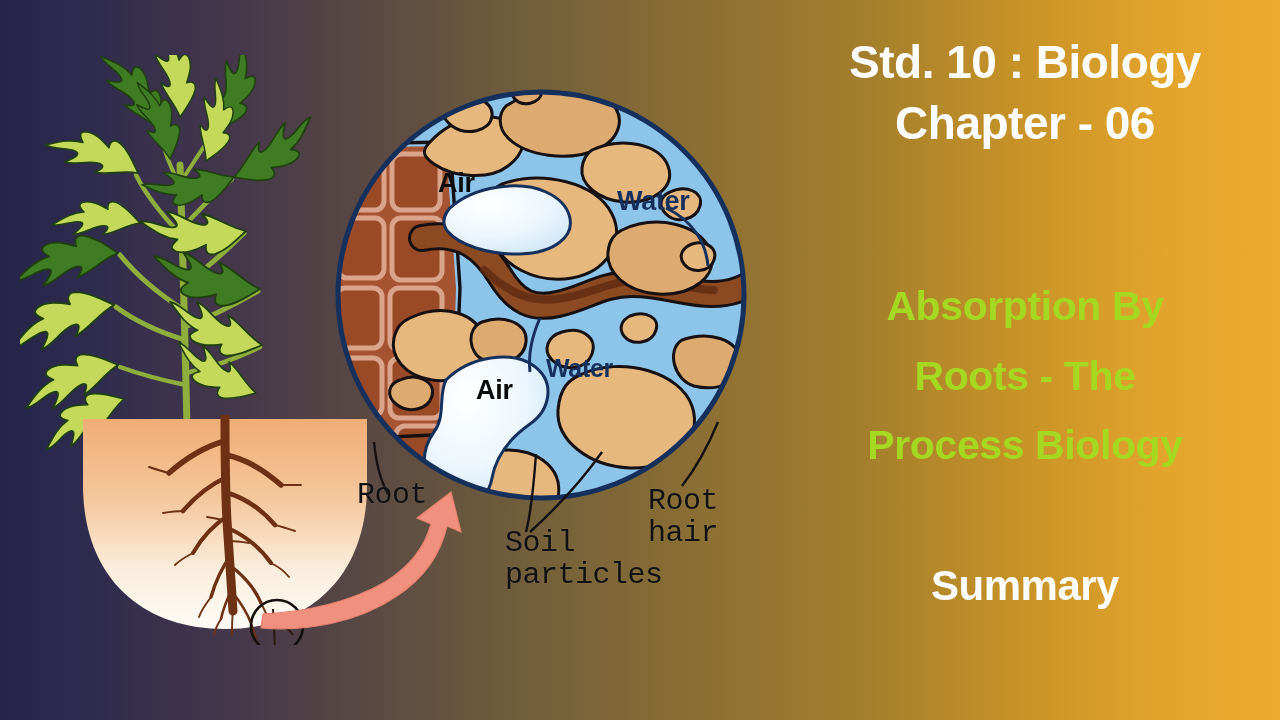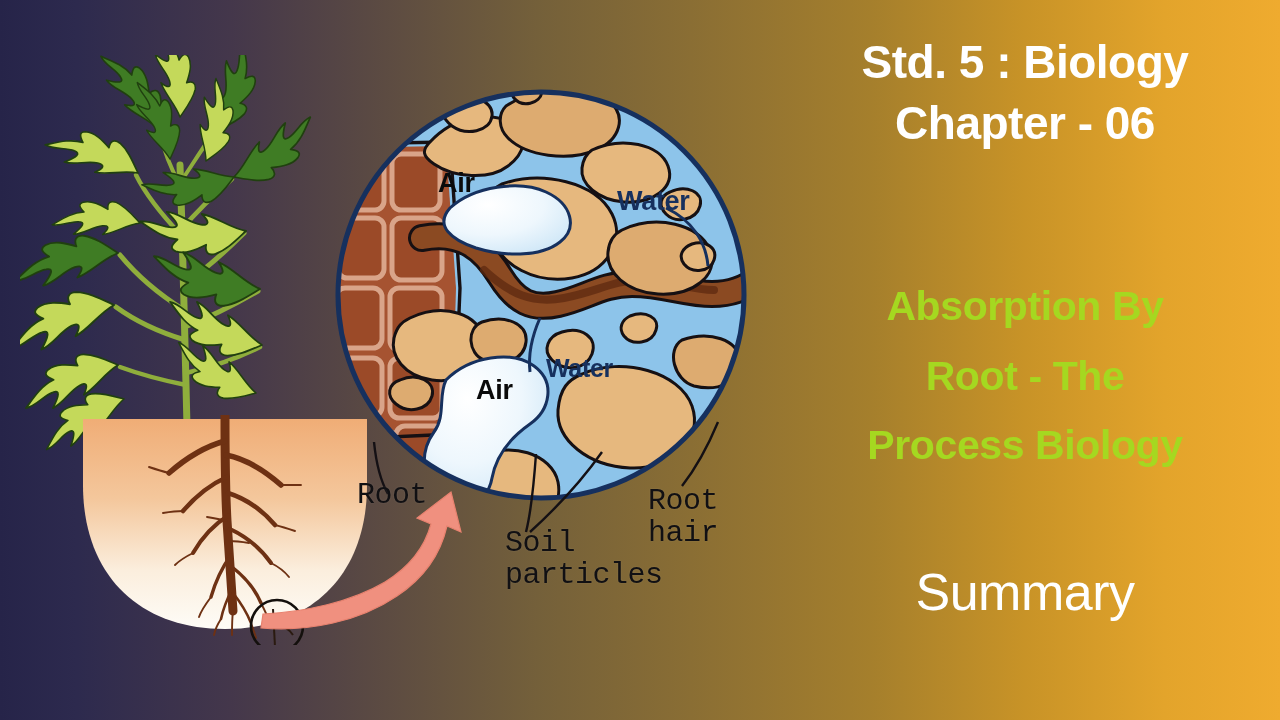--- a/index.html
+++ b/index.html
@@ -158,22 +158,22 @@
 
   .summary-block {
     position: absolute;
     left: 0;
     right: 0;
     top: 562px;
   }
   .summary-text {
     color: #ffffff;
     font-family: "Liberation Sans", sans-serif;
-    font-weight: normal;
-    font-size: 52px;
+    font-weight: bold;
+    font-size: 42px;
     letter-spacing: -0.5px;
   }
 </style>
 </head>
 <body>
 
 <div class="slide">
 
   <div class="illustration">
 
@@ -401,27 +401,27 @@
 
     <div class="air-label al-1">Air</div>
     <div class="air-label al-2">Air</div>
     <div class="water-label wl-1">Water</div>
     <div class="water-label wl-2">Water</div>
   </div>
 
   <div class="text-panel">
 
     <div class="title-block">
-      <div class="title-line">Std. 5 : Biology</div>
+      <div class="title-line">Std. 10 : Biology</div>
       <div class="title-line">Chapter - 06</div>
     </div>
 
     <div class="subtitle-block">
       <div class="subtitle-line">Absorption By</div>
-      <div class="subtitle-line">Root - The</div>
+      <div class="subtitle-line">Roots - The</div>
       <div class="subtitle-line">Process Biology</div>
     </div>
 
     <div class="summary-block">
       <div class="summary-text">Summary</div>
     </div>
   </div>
 
 </div>
 

